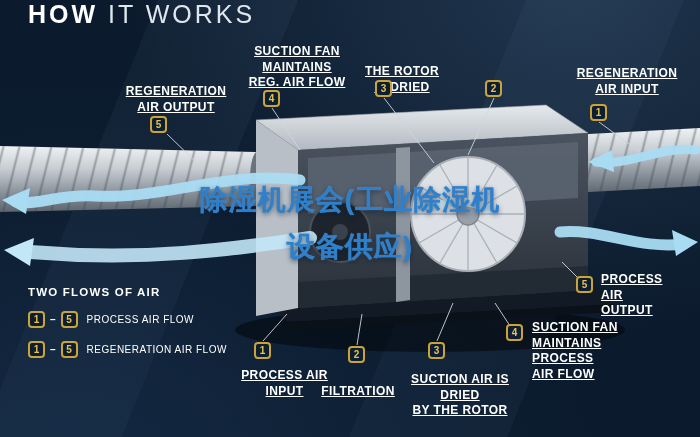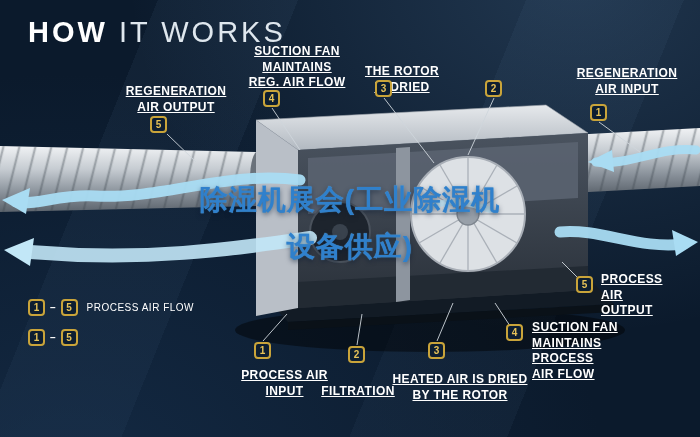--- a/index.html
+++ b/index.html
@@ -8,21 +8,21 @@
     background:#0b1a2c;
     font-family:"Liberation Sans",sans-serif;
   }
   .bg-layer{position:absolute;inset:0;pointer-events:none;}
   .bg-glow{background:
       radial-gradient(ellipse at 82% -5%, rgba(120,170,220,.20), transparent 55%),
       radial-gradient(ellipse at 10% 110%, rgba(30,60,95,.45), transparent 60%);}
   .bg-streaks{background:
       linear-gradient(112deg, transparent 0 18%, rgba(130,170,210,.06) 18% 34%, transparent 34% 60%, rgba(130,170,210,.05) 60% 78%, transparent 78%);}
   svg{position:absolute;left:0;top:0;}
-  .title{position:absolute;left:28px;top:16px;font-size:29px;letter-spacing:3px;color:#ffffff;}
+  .title{position:absolute;left:28px;top:0;font-size:25px;letter-spacing:3px;color:#ffffff;}
   .title .bold{font-weight:800;}
   .title .light{font-weight:300;color:#dfe7ee;}
   .label{
     position:absolute;color:#ffffff;font-size:12px;font-weight:700;
     letter-spacing:.4px;line-height:1.3;text-align:center;white-space:pre-line;text-decoration:underline;
   }
   .label.left-align{text-align:left;}
   .badge{
     position:absolute;width:17px;height:17px;border:2px solid #c9a43a;border-radius:4px;
     background:#0d1e31;color:#e6c258;font-size:10px;font-weight:800;
@@ -168,39 +168,41 @@
   <div class="badge" style="left:590px;top:104px;z-index:7;">1</div>
 
   <div class="badge" style="left:254px;top:342px;z-index:7;">1</div>
   <div class="label z-labels" style="left:232px;top:368px;width:105px;z-index:7;">PROCESS AIR
 INPUT</div>
 
   <div class="badge" style="left:348px;top:346px;z-index:7;">2</div>
   <div class="label z-labels" style="left:318px;top:384px;width:80px;z-index:7;">FILTRATION</div>
 
   <div class="badge" style="left:428px;top:342px;z-index:7;">3</div>
-  <div class="label z-labels" style="left:390px;top:372px;width:140px;z-index:7;">HEATED AIR IS DRIED
+  <div class="label z-labels" style="left:390px;top:372px;width:140px;z-index:7;">SUCTION AIR IS DRIED
 BY THE ROTOR</div>
 
   <div class="badge" style="left:506px;top:324px;z-index:7;">4</div>
   <div class="label left-align z-labels" style="left:532px;top:320px;width:118px;z-index:7;">SUCTION FAN
 MAINTAINS PROCESS
 AIR FLOW</div>
 
   <div class="badge" style="left:576px;top:276px;z-index:7;">5</div>
   <div class="label left-align z-labels" style="left:601px;top:272px;width:80px;z-index:7;">PROCESS AIR
 OUTPUT</div>
 
   <div class="legend">
+    <div class="legend-heading">TWO FLOWS OF AIR</div>
     <div class="legend-row">
       <span class="badge">1</span>
       <span class="legend-dash">–</span>
       <span class="badge">5</span>
       <span class="legend-label">PROCESS AIR FLOW</span>
     </div>
     <div class="legend-row">
       <span class="badge">1</span>
       <span class="legend-dash">–</span>
       <span class="badge">5</span>
+      <span class="legend-label">REGENERATION AIR FLOW</span>
     </div>
   </div>
 
 </div>
 
 </body></html>

